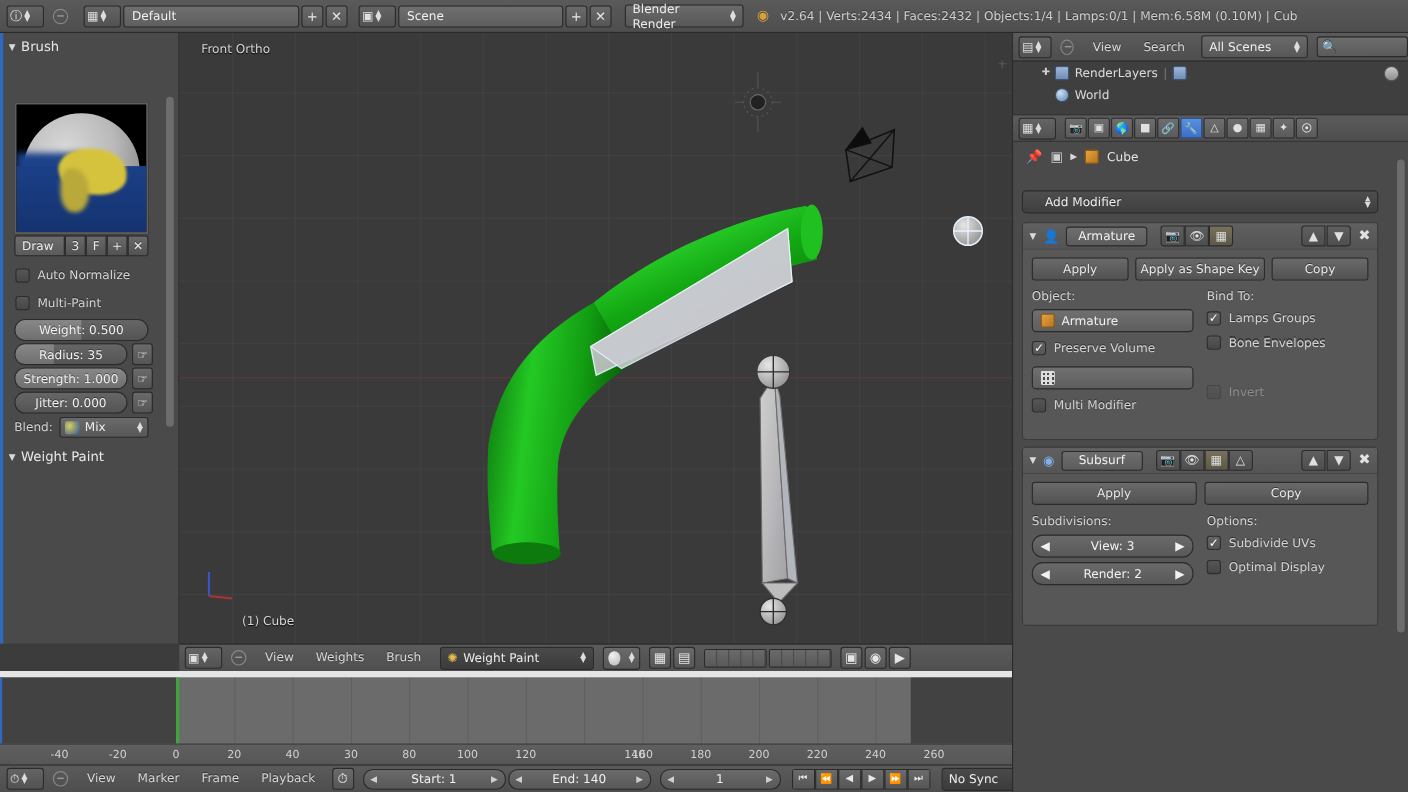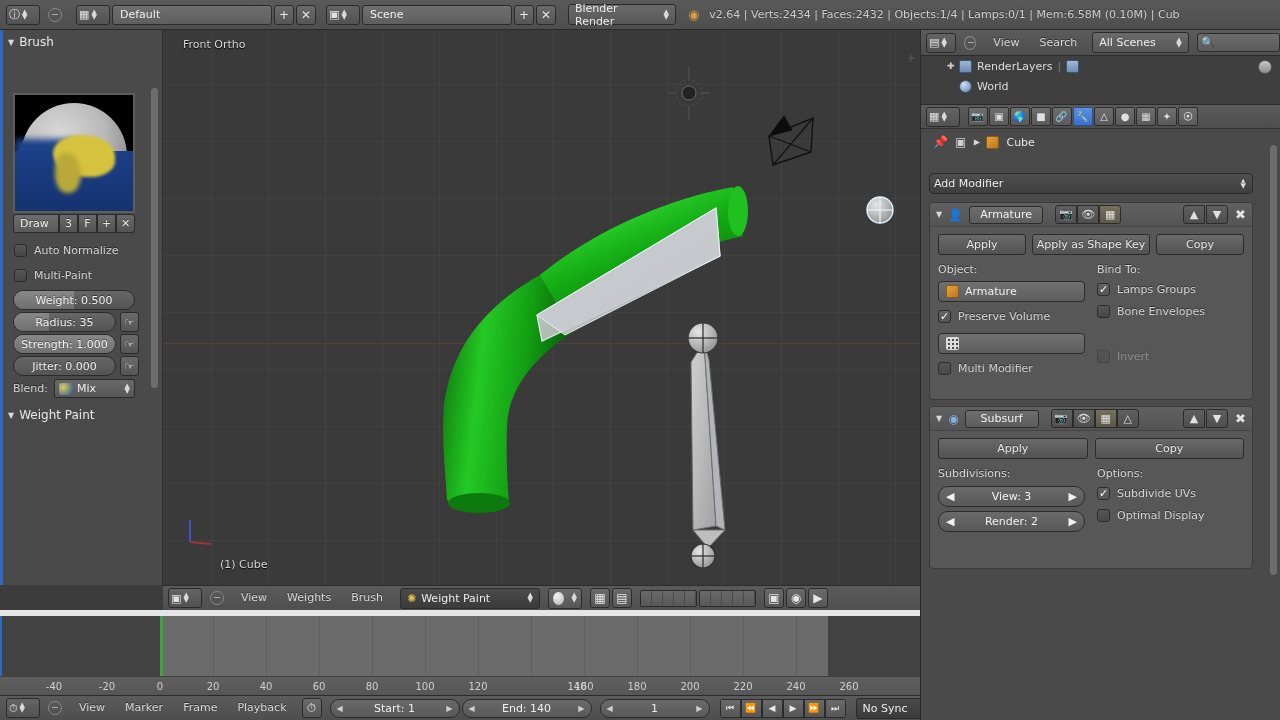--- a/index.html
+++ b/index.html
@@ -571,21 +571,21 @@
     <div id="tl-out-left"></div>
     <div id="tl-out-right"></div>
     <div id="tl-blueline"></div>
     <div id="tl-playhead"></div>
     <div id="tl-ruler">
         <span style="left: 54px;">-40</span>
         <span style="left: 107px;">-20</span>
         <span style="left: 160px;">0</span>
         <span style="left: 213px;">20</span>
         <span style="left: 266px;">40</span>
-        <span style="left: 319px;">60</span>
+        <span style="left: 319px;">30</span>
         <span style="left: 372px;">80</span>
         <span style="left: 425px;">100</span>
         <span style="left: 478px;">120</span>
         <span style="left: 531px; margin-left: 46px;">140</span>
         <span style="left: 584px;">160</span>
         <span style="left: 637px;">180</span>
         <span style="left: 690px;">200</span>
         <span style="left: 743px;">220</span>
         <span style="left: 796px;">240</span>
         <span style="left: 849px;">260</span>
@@ -711,21 +711,21 @@
 
     <div id="breadcrumb">
       <span style="font-size:12px; color:#d8d8d8">📌</span>
       <span style="font-size:12px; color:#cfcfcf">▣</span>
       <span class="tri" style="transform:rotate(-90deg)">▼</span>
       <span class="cube-ico"></span>
       <span>Cube</span>
     </div>
 
     <div class="field" style="position:absolute; left:8px; top:68px; width:324px; height:21px; border-radius:4px;
-                              justify-content:flex-start; padding-left:4px; background:linear-gradient(#4e4e4e,#3f3f3f)">
+                              justify-content:flex-start; padding-left:20px; background:linear-gradient(#4e4e4e,#3f3f3f)">
       <span>Add Modifier</span>
       <span class="spin" style="position:absolute; right:6px">
           <span>▲</span>
           <span>▼</span>
         </span>
     </div>
 
     <div class="mod-panel" style="position:absolute; left:8px; top:97px; width:324px; height:198px">
       <div class="mod-head">
         <span class="tri">▼</span>

